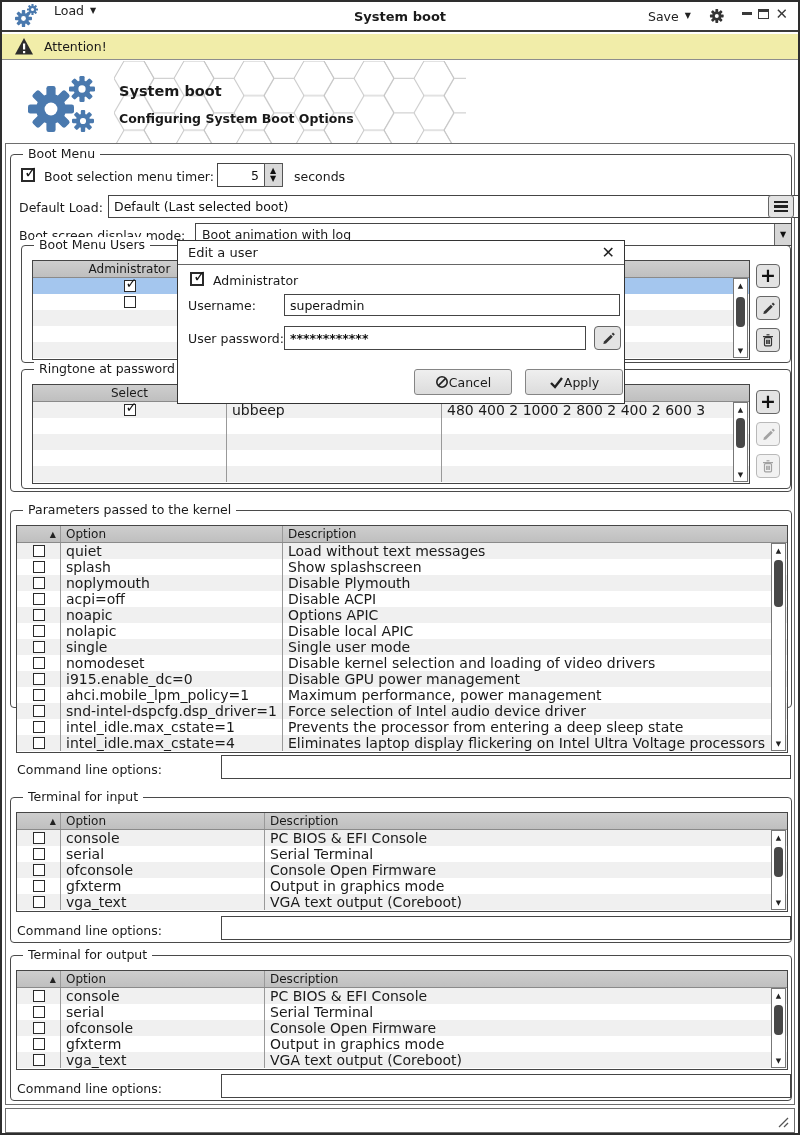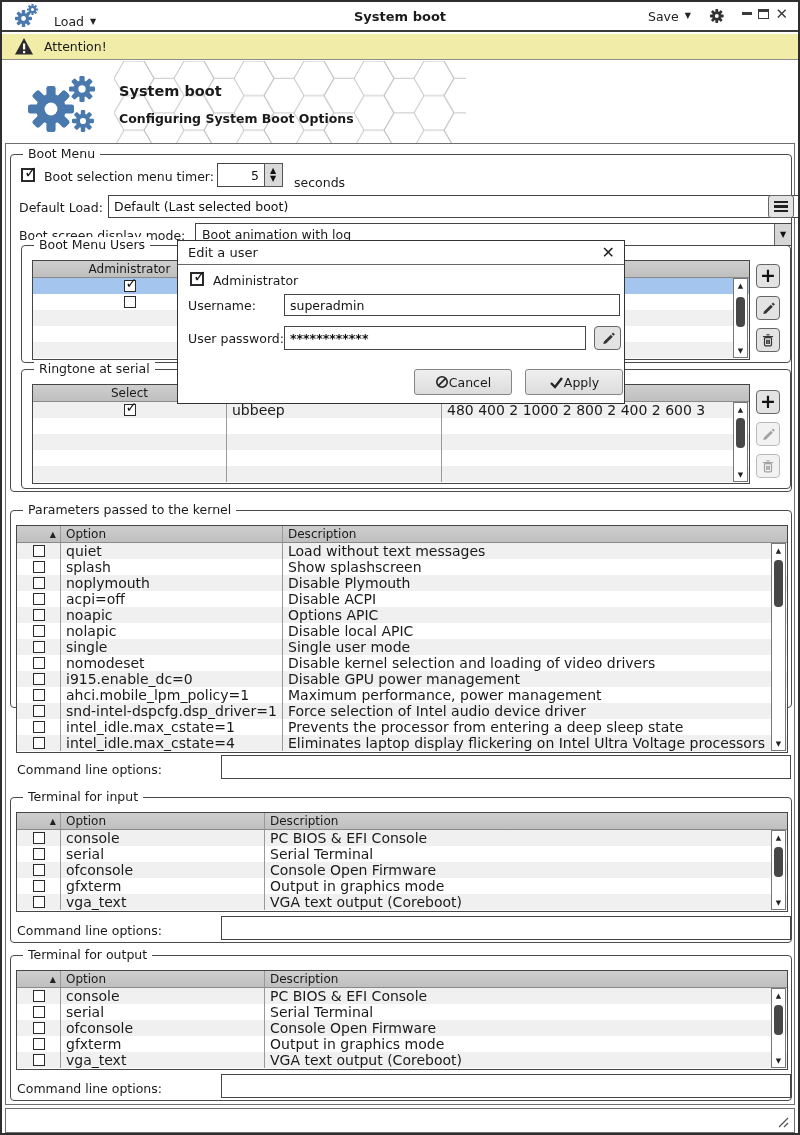--- a/index.html
+++ b/index.html
@@ -4,21 +4,21 @@
 <style>
 *{margin:0;padding:0;box-sizing:border-box}
 html,body{background:#fff}
 body{font-family:"DejaVu Sans",sans-serif;color:#1a1a1a}
 .window{position:relative;width:800px;height:1135px;background:#fff;border:2px solid #2e2e2e;overflow:hidden}
 
 .titlebar{position:absolute;left:0;top:0;width:796px;height:30px;border-bottom:2px solid #3a3a3a;display:flex;align-items:center;background:#fff}
 .menu-item{display:flex;align-items:center;gap:6px;font-size:12.5px;color:#222}
 .caret{font-size:8px;color:#222;line-height:1}
 .tb-title{flex:1;text-align:center;font-weight:bold;font-size:13px}
-.tb-left{display:flex;align-items:flex-end;gap:14px;padding-left:10px;width:150px}
+.tb-left{display:flex;align-items:flex-start;gap:14px;padding-left:10px;width:150px}
 .tb-right{display:flex;align-items:center;gap:18px;justify-content:flex-end;padding-right:10px;width:150px}
 .winbtns{display:flex;align-items:center;gap:6px}
 .win-min{width:10px;height:3px;background:#3a3a3a;margin-top:-6px}
 .win-max{width:11px;height:10px;border:1.5px solid #3a3a3a;border-top:3px solid #3a3a3a;margin-top:-4px}
 .win-close{font-size:15px;color:#3a3a3a;line-height:1;margin-top:-3px}
 
 .banner{position:absolute;left:0;top:32px;width:796px;height:26px;background:var(--banner_yellow,#f1eda9);border-bottom:1px solid #8d8d8d;display:flex;align-items:center;gap:10px;padding-left:12px;font-size:12.5px}
 
 .header{position:absolute;left:0;top:59px;width:796px;height:82px;background:#fff;overflow:hidden}
 .hexwrap{position:absolute;left:112px;top:0;width:352px;height:82px}
@@ -160,21 +160,21 @@
   <div class="fieldset" style="left:8px;top:152px;width:782px;height:338px">
     <span class="legend">Boot Menu</span>
 
     <span class="cb big checked" style="position:absolute;left:10px;top:13px"></span>
     <span class="lbl" style="left:33px;top:14px">Boot selection menu timer:</span>
     <input class="input num" style="left: 206px; top: 8px; width: 48px; height: 24px;" value="5">
     <div class="spinbtn" style="left:252.5px;top:8px;width:19px;height:24px">
         <span>▲</span>
         <span>▼</span>
       </div>
-    <span class="lbl" style="left:283px;top:20px">seconds</span>
+    <span class="lbl" style="left:283px;top:14px">seconds</span>
 
     <span class="lbl" style="left:8px;top:45px">Default Load:</span>
     <input class="input" style="left: 97px; top: 40px; width: 774px; height: 23px;" value="Default (Last selected boot)">
     <div class="hambtn" style="left:757px;top:40px;width:26px;height:23px">
         <i></i>
         <i></i>
         <i></i>
       </div>
 
     <span class="lbl" style="left:8px;top:73px">Boot screen display mode:</span>
@@ -237,21 +237,21 @@
               <line x1="5.5" y1="1.8" x2="8.5" y2="1.8"></line>
               <line x1="5.7" y1="6.8" x2="5.7" y2="11"></line>
               <line x1="7" y1="6.8" x2="7" y2="11"></line>
               <line x1="8.3" y1="6.8" x2="8.3" y2="11"></line>
             </g>
           </svg>
       </div>
     </div>
 
     <div class="fieldset" style="left:10px;top:214px;width:770px;height:120px">
-      <span class="legend">Ringtone at serial</span>
+      <span class="legend">Ringtone at password</span>
       <div class="tbl" style="left:10px;top:14px;width:718px;height:100px">
         <div class="thead">
           <div class="cell w194 cdiv c-center">Select</div>
           <div class="cell w215 cdiv"></div>
           <div class="cell wfill"></div>
         </div>
         <div class="trow alt">
           <div class="cell w194 cdiv c-center">
               <span class="cb checked"></span>
             </div>

